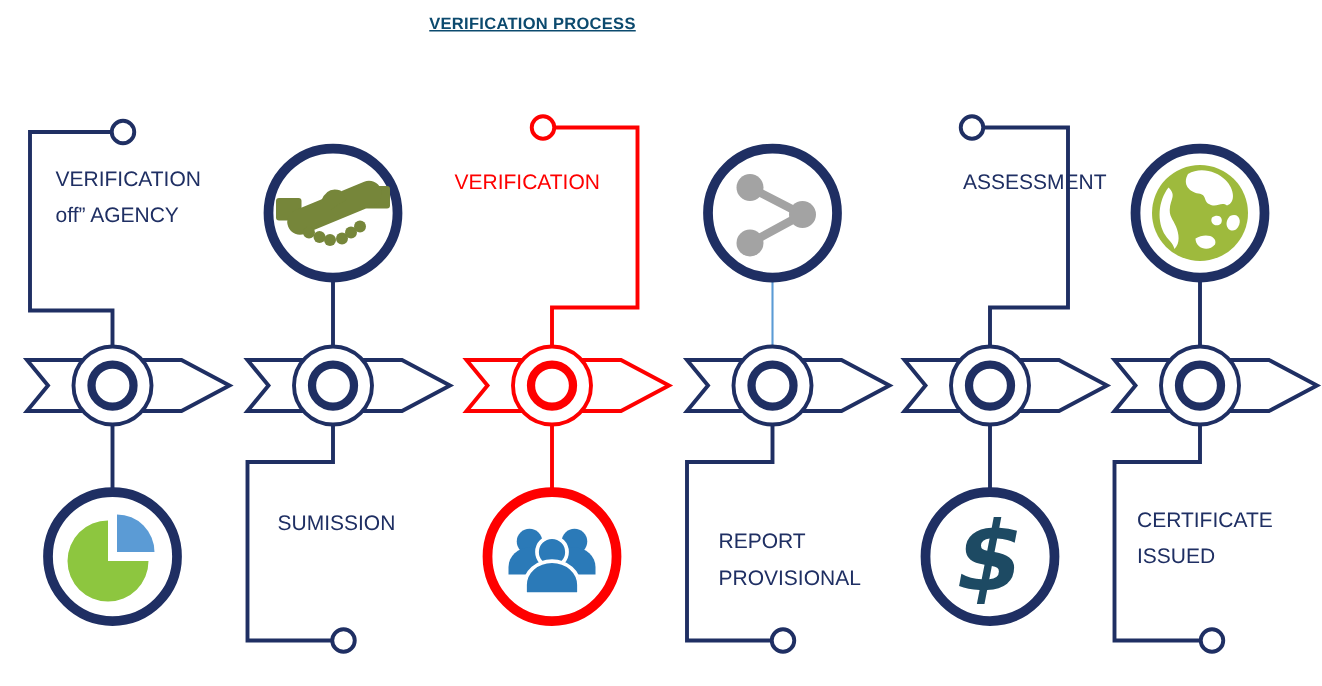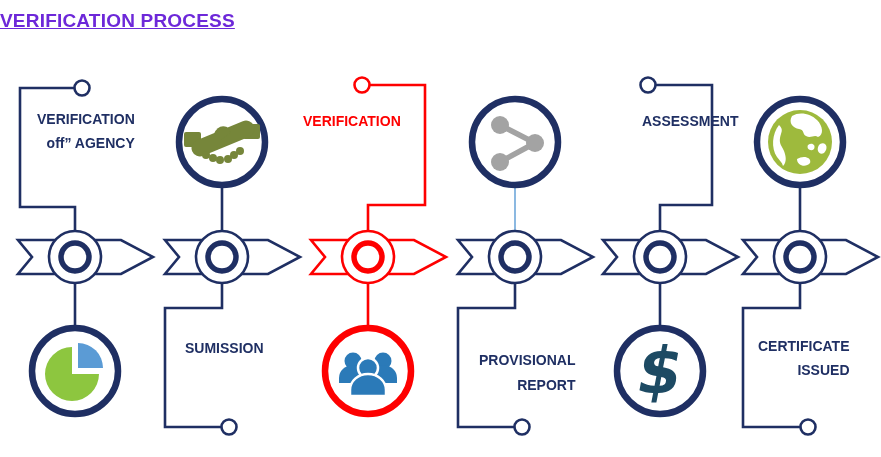--- a/index.html
+++ b/index.html
@@ -1,27 +1,27 @@
 <!DOCTYPE html>
 <html><head>
 <meta charset="utf-8">
 <style>
   html,body { margin:0; padding:0; background:#fff; }
   .canvas {
     position:relative; width:881px; height:457px; background:#ffffff;
     font-family:"Liberation Sans", sans-serif; overflow:hidden;
   }
   .title {
-    position:absolute; top:10px; left:0; width:710px; text-align:left;
-    font-size:19px; font-weight:bold; color:#6d28d9;
+    position:absolute; top:10px; left:0; width:710px; text-align:center;
+    font-size:11px; font-weight:bold; color:#0c4a6e;
     text-decoration:underline; letter-spacing:.2px;
   }
   .stage-label {
-    position:absolute; font-weight:bold; font-size:14px; color:#1f2f63;
-    line-height:24px; white-space:nowrap;text-align:right;
+    position:absolute; font-weight:normal; font-size:14px; color:#1f2f63;
+    line-height:24px; white-space:nowrap;
   }
   .stage-label.red { color:#fe0000; }
   .lbl-1 { left:37px;  top:107px; }
   .lbl-2 { left:185px; top:336px; line-height:25px; }
   .lbl-3 { left:303px; top:112px; line-height:18px; }
   .lbl-4 { left:479px; top:348px; line-height:25px; }
   .lbl-5 { left:600px; top:110px; line-height:23px;margin-left:42px; }
   .lbl-6 { left:758px; top:334px; line-height:24px; }
   svg.linework { position:absolute; left:0; top:0; }
 </style>
@@ -144,22 +144,22 @@
 
   <div class="stage-label lbl-2">
     <div>SUMISSION</div>
   </div>
 
   <div class="stage-label red lbl-3">
     <div>VERIFICATION</div>
   </div>
 
   <div class="stage-label lbl-4">
+    <div>REPORT</div>
     <div>PROVISIONAL</div>
-    <div>REPORT</div>
   </div>
 
   <div class="stage-label lbl-5">
     <div>ASSESSMENT</div>
   </div>
 
   <div class="stage-label lbl-6">
     <div>CERTIFICATE</div>
     <div>ISSUED</div>
   </div>

